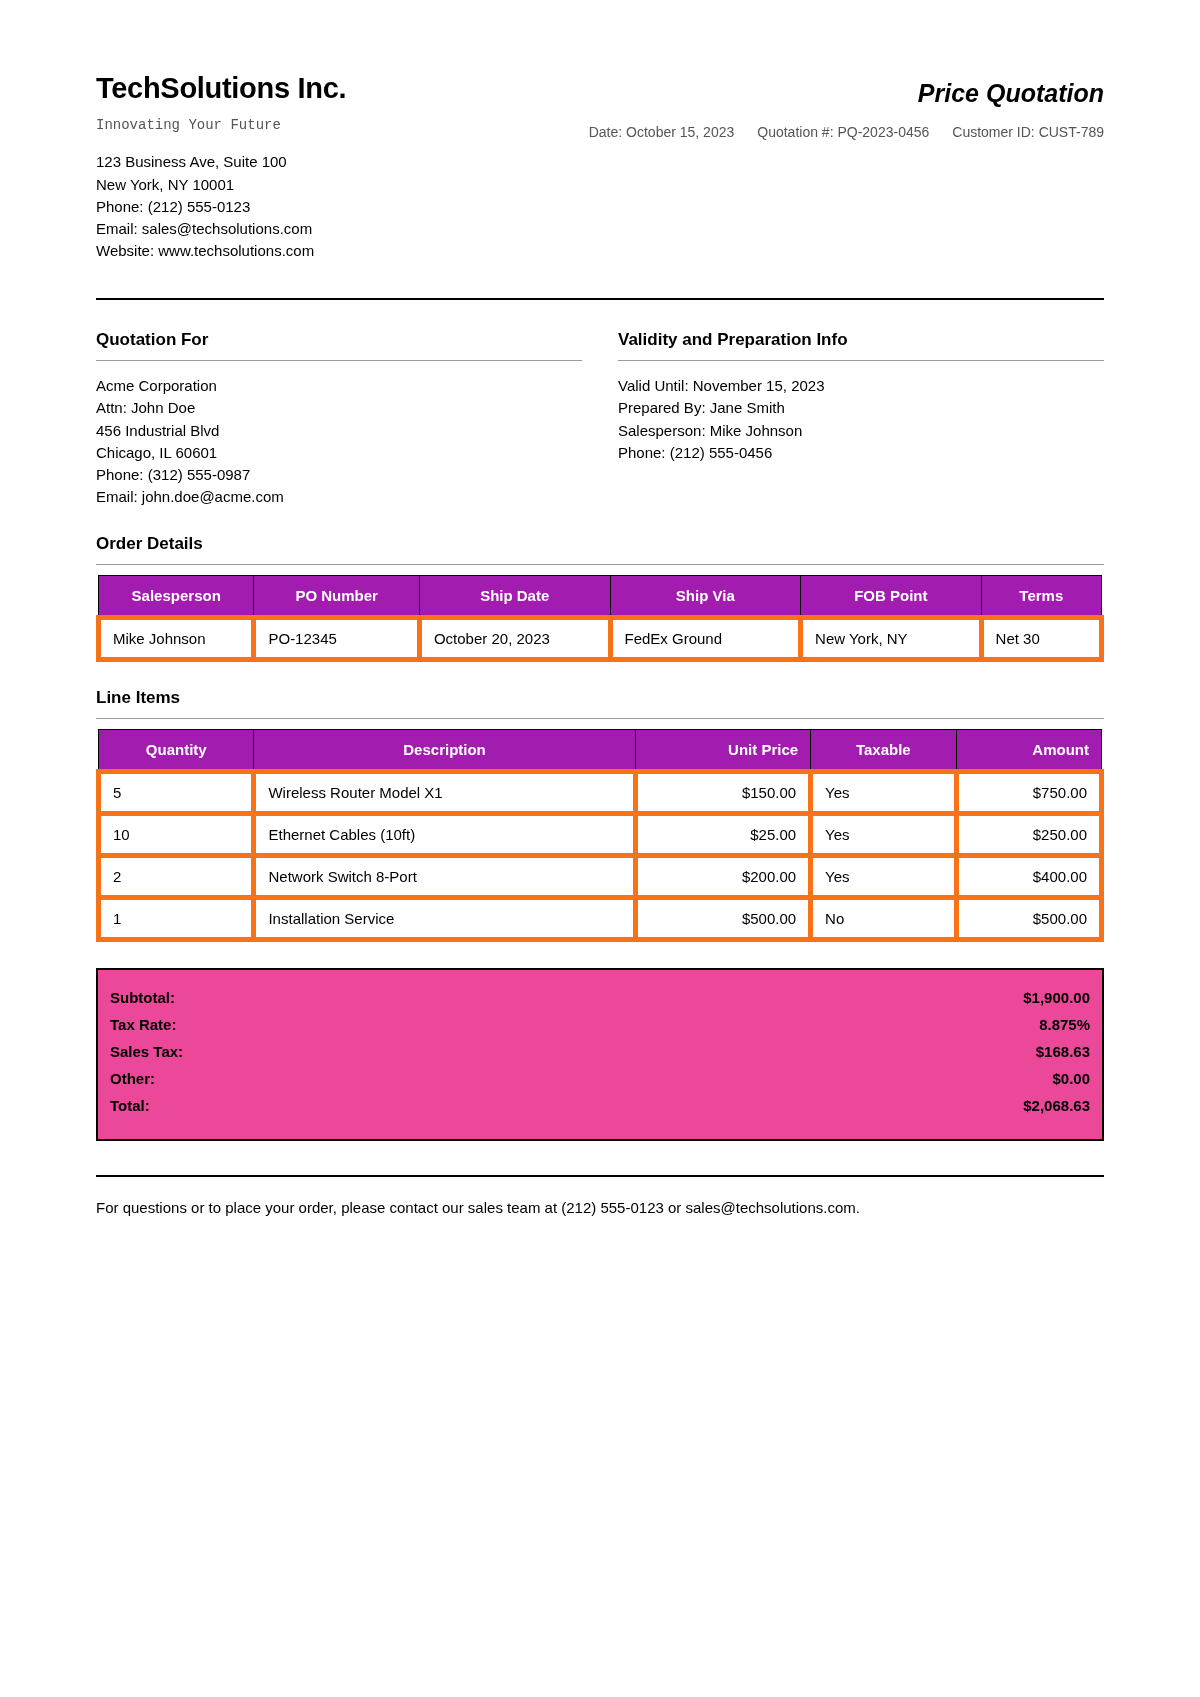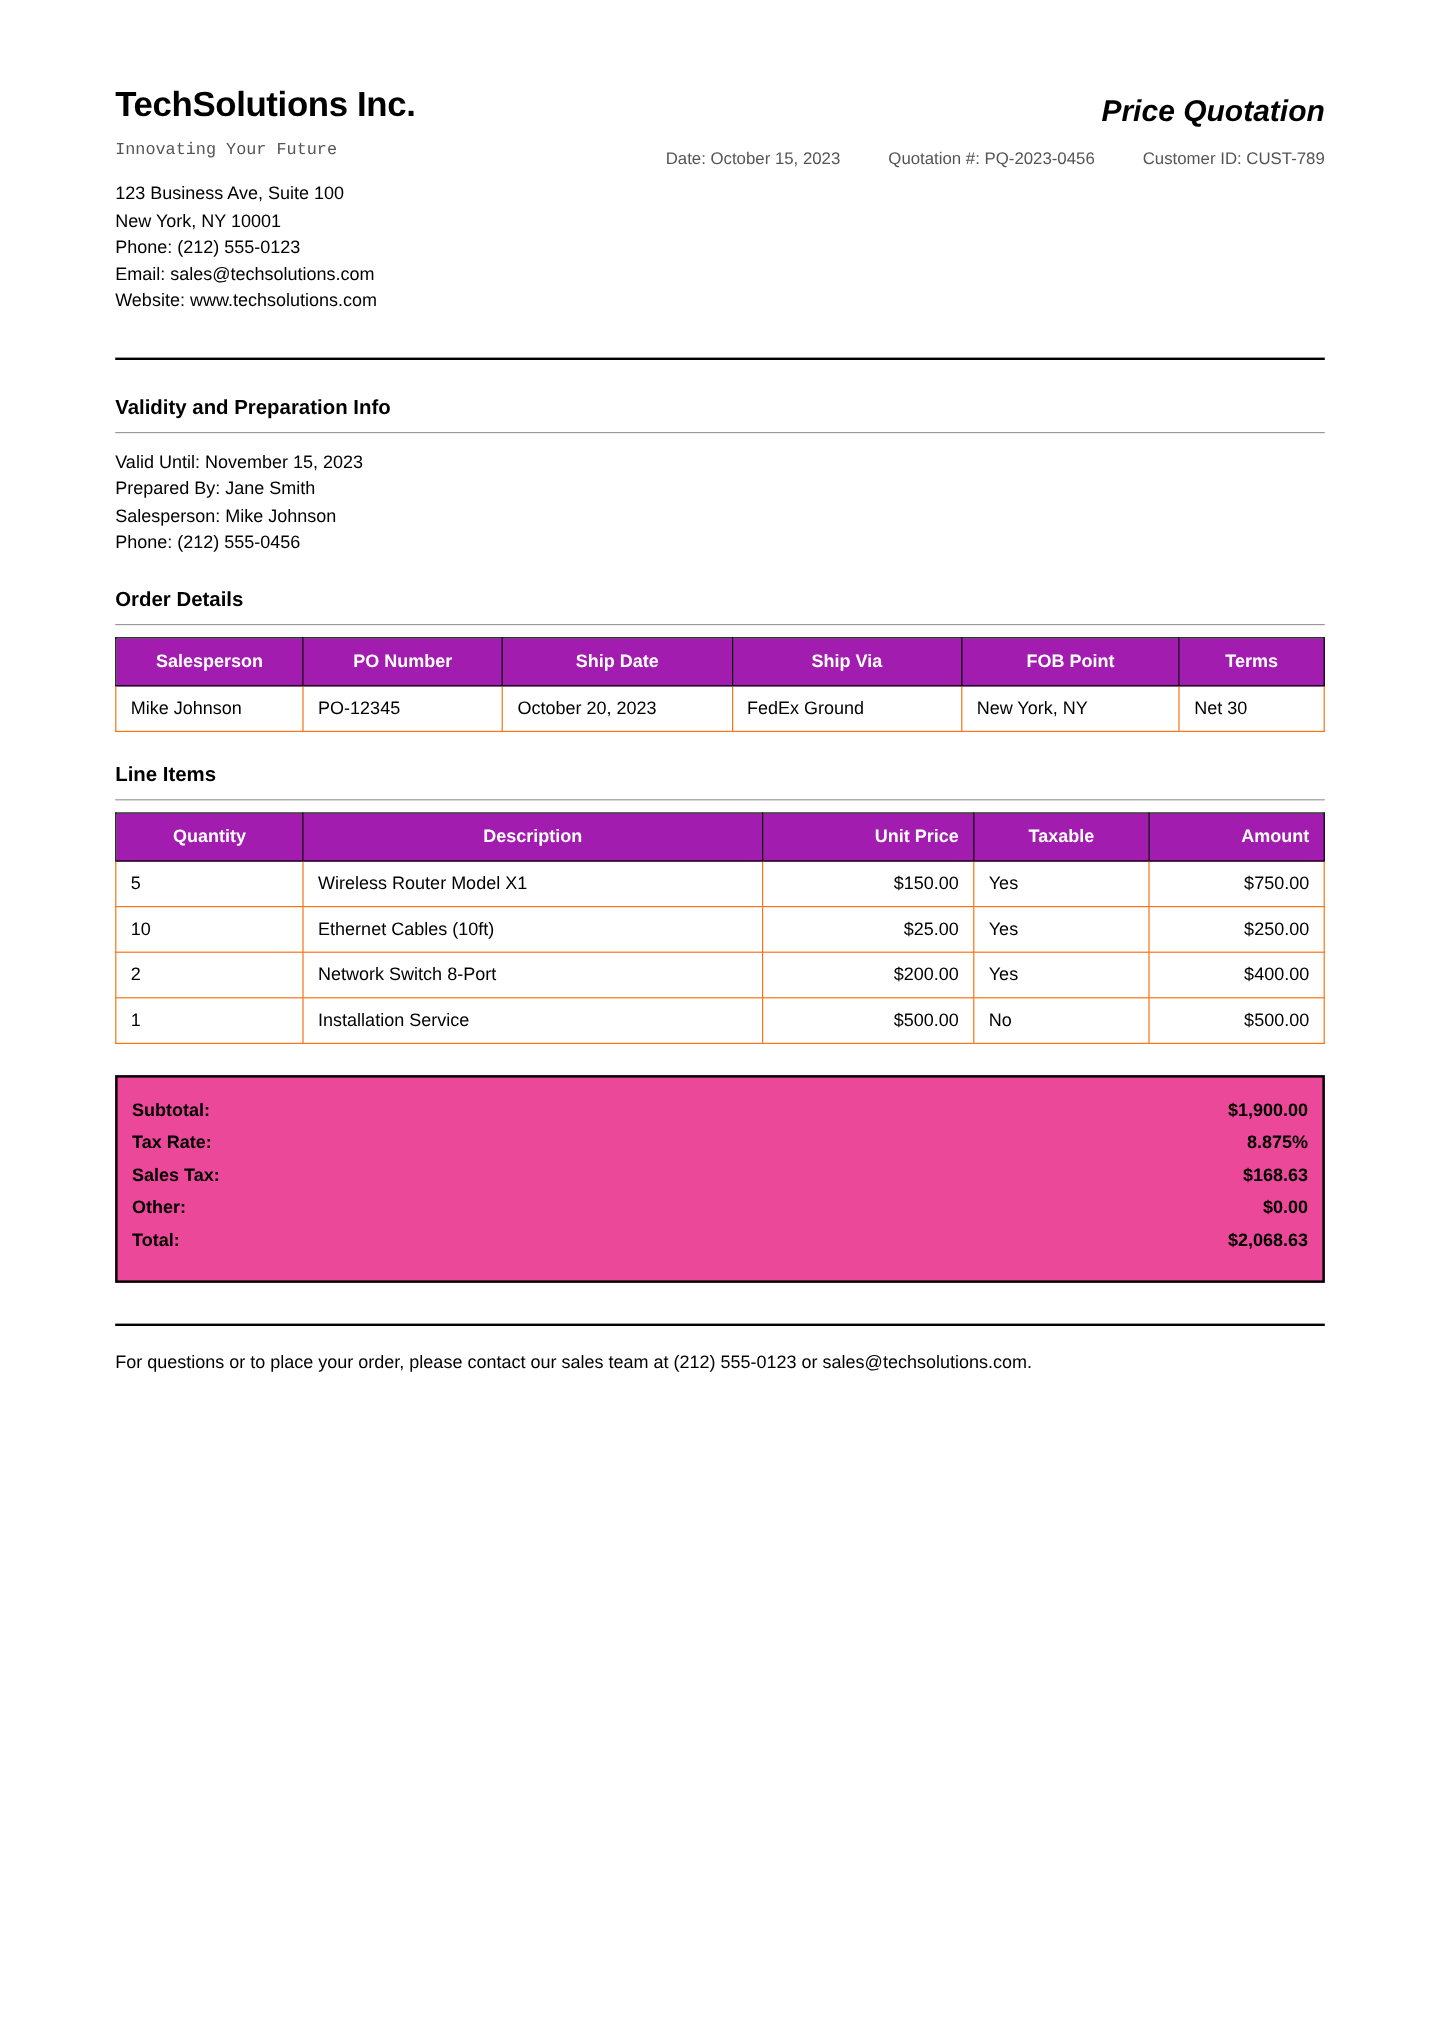--- a/index.html
+++ b/index.html
@@ -55,21 +55,21 @@
   .doc-title {
     font-size: 25px;
     font-weight: bold;
     margin: 0 0 16px 0;
     line-height: 1.2;
     font-style: italic;
   }
   .doc-meta {
     display: flex;
     justify-content: flex-end;
-    gap: 40px;
+    gap: 23px;
     font-size: 14px;
     color: #555555;
     white-space: nowrap;
   }
 
   .rule-heavy {
     border: 0;
     border-top: 2px solid #000000;
     margin: 36px 0 0 0;
   }
@@ -119,21 +119,21 @@
     background: #a21caf;
     color: #ffffff;
     font-weight: bold;
     padding: 11px 12px;
     text-align: center;
     border: 1px solid #000000;
     white-space: nowrap;
   }
   tbody td {
     padding: 10px 12px;
-    border: 1px solid #f97316;
+    border: 5px solid #f97316;
     vertical-align: middle;
     white-space: nowrap;
   }
   .ta-left   { text-align: left; }
   .ta-right  { text-align: right; }
 
   
   .order-table col.c0 { width: 15.5%; }
   .order-table col.c1 { width: 16.5%; }
   .order-table col.c2 { width: 19%; }
@@ -200,20 +200,32 @@
         <span>Date: October 15, 2023</span>
         <span>Quotation #: PQ-2023-0456</span>
         <span>Customer ID: CUST-789</span>
       </div>
     </div>
   </div>
 
   <hr class="rule-heavy">
 
   <div class="info-row">
+    <div class="info-col">
+      <div class="section-title">Quotation For</div>
+      <hr class="title-rule">
+      <div class="info-lines">
+        <div>Acme Corporation</div>
+        <div>Attn: John Doe</div>
+        <div>456 Industrial Blvd</div>
+        <div>Chicago, IL 60601</div>
+        <div>Phone: (312) 555-0987</div>
+        <div>Email: john.doe@acme.com</div>
+      </div>
+    </div>
     <div class="info-col">
       <div class="section-title">Validity and Preparation Info</div>
       <hr class="title-rule">
       <div class="info-lines">
         <div>Valid Until: November 15, 2023</div>
         <div>Prepared By: Jane Smith</div>
         <div>Salesperson: Mike Johnson</div>
         <div>Phone: (212) 555-0456</div>
       </div>
     </div>

